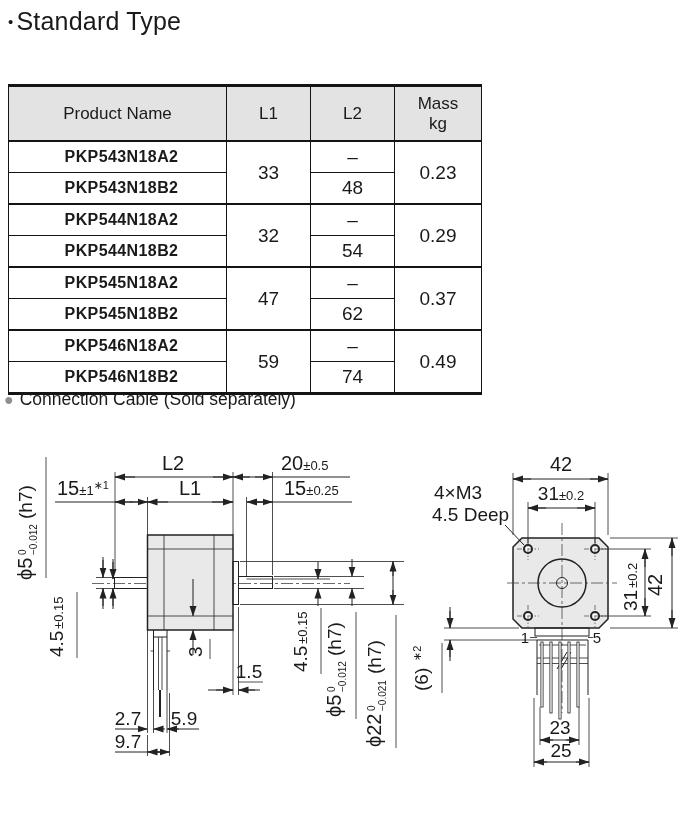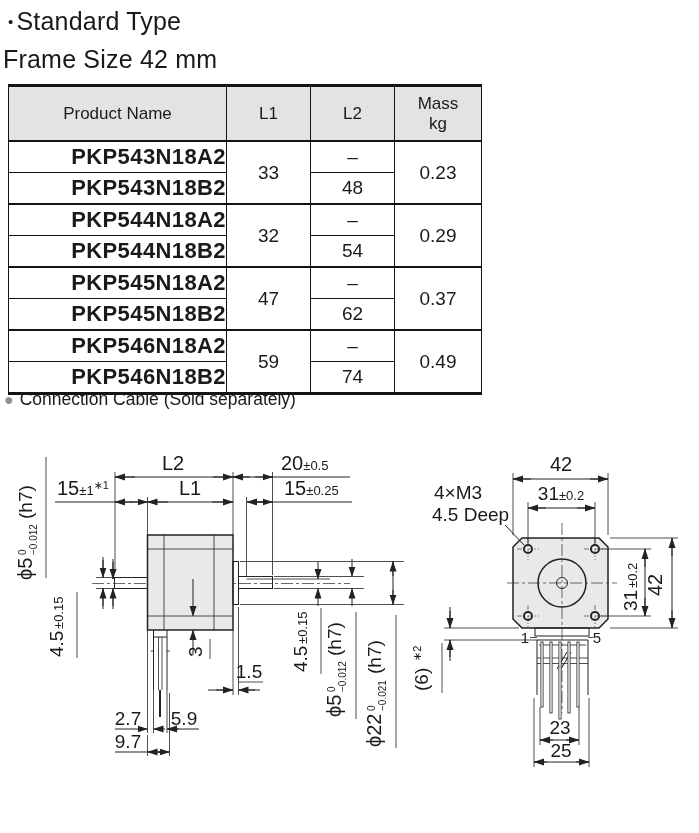--- a/index.html
+++ b/index.html
@@ -9,21 +9,21 @@
   .title-line{left:8px;top:7px;font-size:25px;font-weight:500;letter-spacing:.2px;display:flex;align-items:center;}
   .title-bullet{font-size:15px;margin-right:3px;}
   .subtitle{left:3px;top:45px;font-size:25px;font-weight:500;letter-spacing:.2px;}
   
   #spec-table{position:absolute;left:8px;top:84px;border-collapse:collapse;table-layout:fixed;
               border-top:3px solid #141414;border-bottom:3px solid #141414;}
   #spec-table th,#spec-table td{border:1px solid #141414;padding:0;}
   #spec-table th{background:#e3e3e3;font-weight:normal;font-size:17px;height:53px;
                  border-bottom:2.5px solid #141414;line-height:1.15;}
   #spec-table td{height:30px;font-size:19px;text-align:center;}
-  #spec-table td.prod{font-weight:bold;font-size:22px;text-align:right;padding-left:8px;letter-spacing:.4px;}
+  #spec-table td.prod{font-weight:bold;font-size:16px;text-align:center;padding-left:8px;letter-spacing:.4px;}
   #spec-table tr.grp td{border-top:2.5px solid #141414;}
   
   .cable-line{left:4px;top:389px;font-size:17.5px;display:flex;align-items:center;}
   .cable-bullet{color:#8f8f8f;font-size:16px;margin-right:6px;}
   .product-line{left:26px;top:416px;font-size:17.5px;}
   .product-line b{font-size:20px;letter-spacing:1.2px;}
   
   svg{position:absolute;overflow:visible;}
   .ln{stroke:#222;stroke-width:1;fill:none;}
   .sh{stroke:#222;stroke-width:1.5;}
@@ -44,21 +44,20 @@
 </style>
 </head>
 <body>
 
 <div id="page">
 
   <div class="abs title-line">
     <span class="title-bullet">•</span>
     <span>Standard Type</span>
   </div>
-  <div class="abs subtitle">Frame Size 42 mm</div>
 
   <table id="spec-table">
     <colgroup>
         <col style="width:218px">
         <col style="width:84px">
         <col style="width:84px">
         <col style="width:87px">
       </colgroup>
     <tbody>
         <tr>

